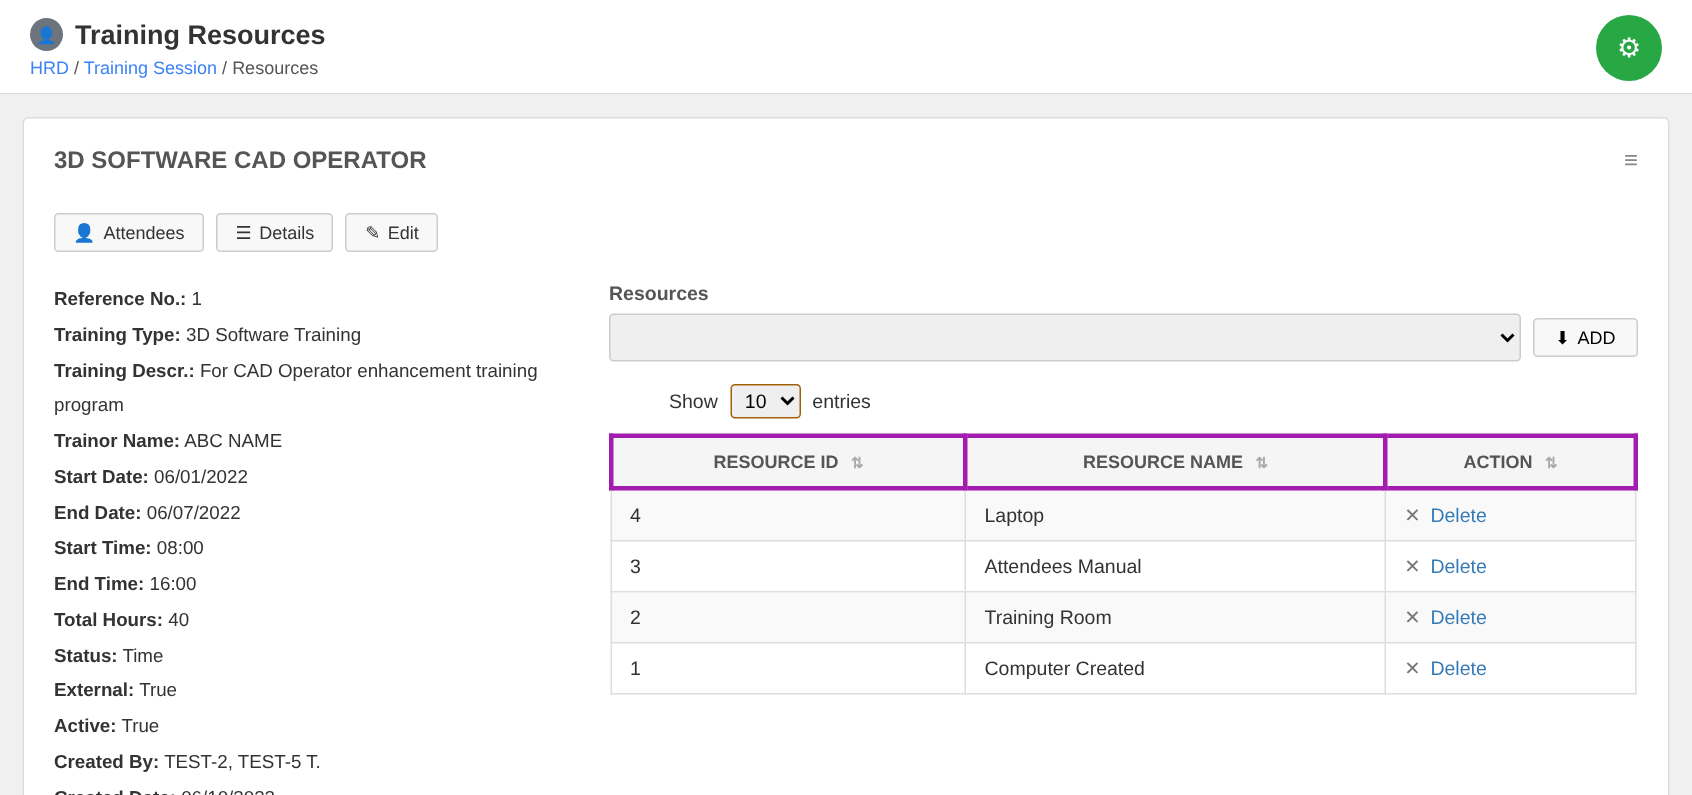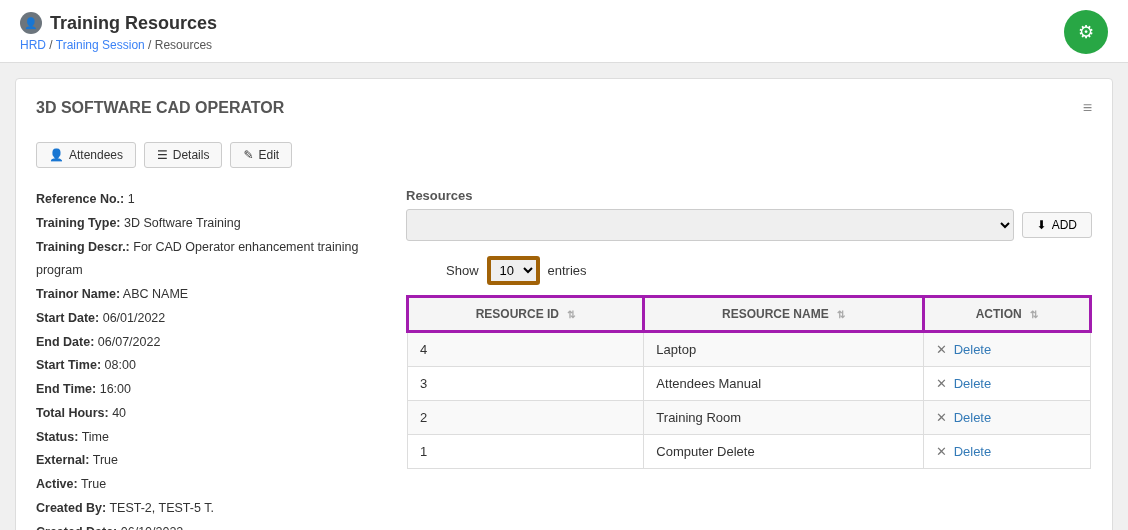--- a/index.html
+++ b/index.html
@@ -68,21 +68,21 @@
       flex: 1; padding: 5px 8px; border: 1px solid #ccc; border-radius: 3px;
       font-size: 13px; height: 32px; appearance: auto;
     }
     .add-btn {
       padding: 5px 14px; background: #f8f8f8; border: 1px solid #ccc;
       border-radius: 3px; cursor: pointer; font-size: 12px;
       display: flex; align-items: center; gap: 5px;
     }
 
     .show-entries { display: flex; align-items: center; gap: 8px; margin-bottom: 10px; font-size: 13px; margin-left: 40px; }
-    .show-entries select { padding: 2px 5px; border: 4px solid #a16207; border-radius: 3px; font-size: 13px; }
+    .show-entries select { padding: 2px 5px; border: 1px solid #a16207; border-radius: 3px; font-size: 13px; }
 
     
     table { width: 100%; border-collapse: collapse; font-size: 13px; }
     table thead tr { background: #f5f5f5; }
     table thead th {
       padding: 9px 12px; text-align: center; font-weight: bold;
       border: 3px solid #a21caf; color: #555; font-size: 12px;
     }
     table thead th .sort-icon { color: #aaa; margin-left: 5px; font-size: 10px; }
     table tbody tr { border: 1px solid #ddd; }
@@ -255,21 +255,21 @@
             <tr>
       <td>2</td>
       <td>Training Room</td>
       <td>
         <span class="delete-x">✕</span>
         <a class="delete-link">Delete</a>
       </td>
     </tr>
             <tr>
       <td>1</td>
-      <td>Computer Delete</td>
+      <td>Computer Created</td>
       <td>
         <span class="delete-x">✕</span>
         <a class="delete-link">Delete</a>
       </td>
     </tr>
           </tbody>
       </table>
     </div>
   </div>
 </div>

